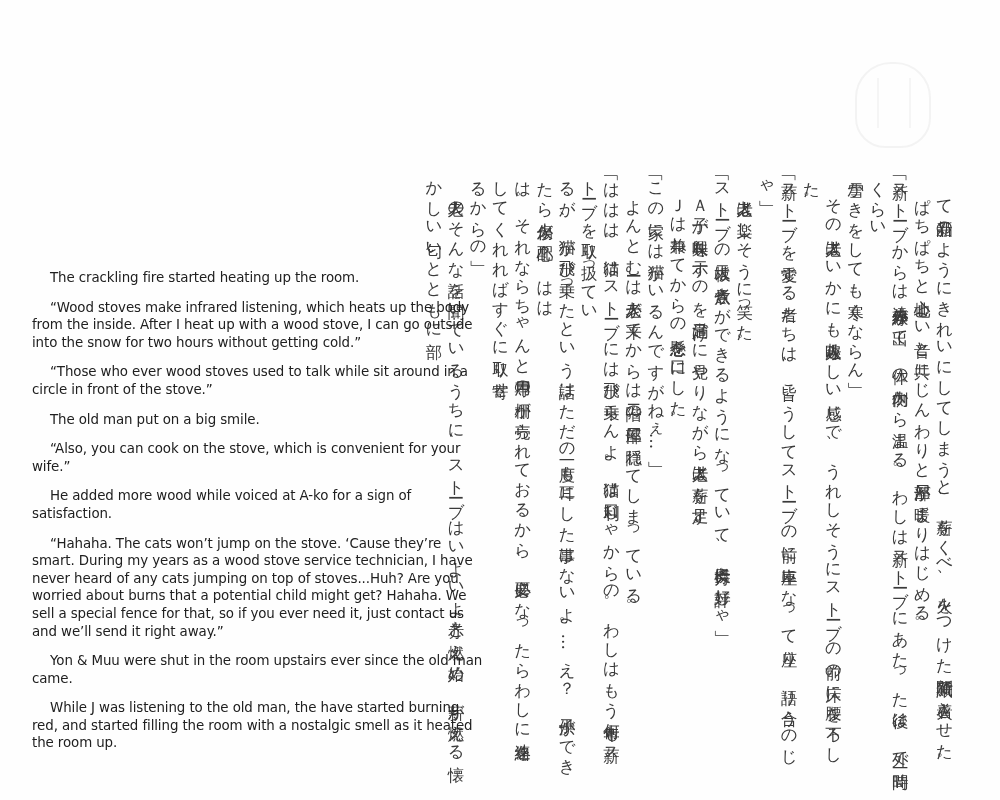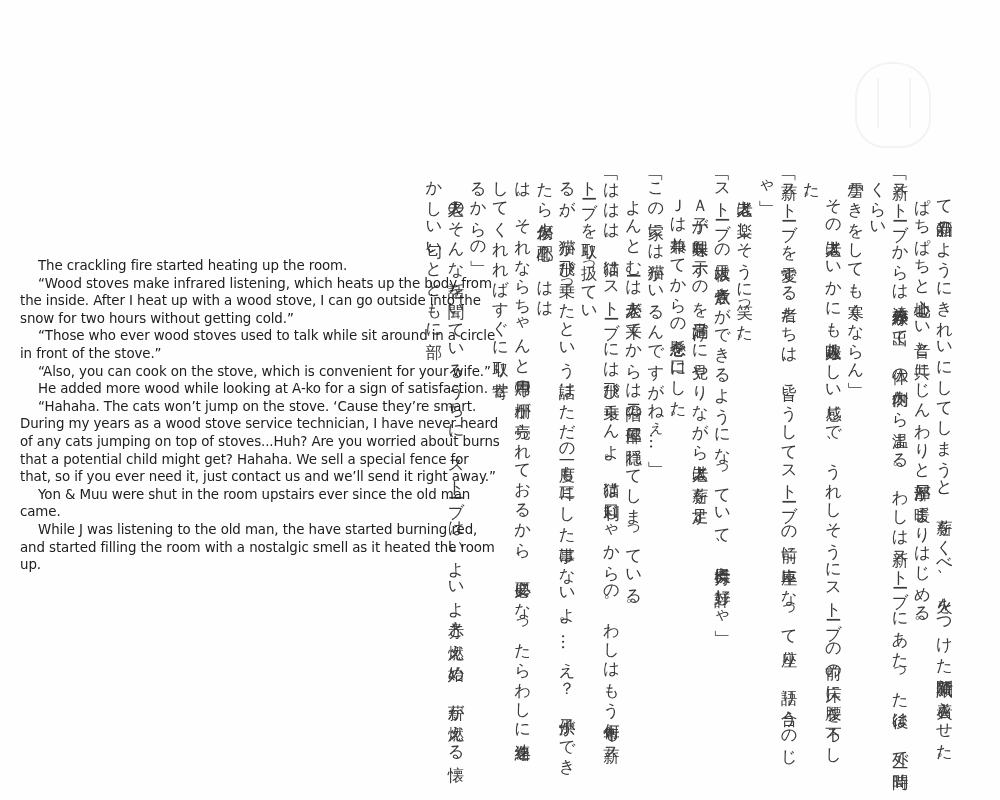--- a/index.html
+++ b/index.html
@@ -26,21 +26,21 @@
     left: 20px;
     top: 257px;
     width: 480px;
     font-family: "DejaVu Sans", sans-serif;
     font-size: 13.4px;
     line-height: 17.6px;
     color: #202020;
     letter-spacing: -0.1px;
   }
   .translation p {
-    margin: 0;
+    margin: 12px;
     text-indent: 18px;
   }
   
   .vertical {
     position: absolute;
     top: 170px;
     right: 45px;
     height: 600px;
     writing-mode: vertical-rl;
     font-family: "DejaVu Serif", serif;
@@ -98,20 +98,21 @@
     <p>るが、猫が飛び乗ったという話はただの一度も耳にした事はないよ。…え？　子供ができたら火傷が心配？　はは</p>
     <p>は。それならちゃんと専用の柵が売られておるから、必要になったらわしに連絡をしてくれればすぐに取り寄せ</p>
     <p>るからの」</p>
     <p>　老人のそんな話を聞いているうちに、ストーブはいよいよ赤々と燃え始め、薪が燃える懐かしい匂いとともに部</p>
   </div>
 
   <div class="translation">
     <p>The crackling fire started heating up the room.</p>
     <p>“Wood stoves make infrared listening, which heats up the body from the inside.  After I heat up with a wood stove, I can go outside into the snow for two hours without getting cold.”</p>
     <p>“Those who ever wood stoves used to talk while sit around in a circle in front of the stove.”</p>
+    <p>The old man put on a big smile.</p>
     <p>“Also, you can cook on the stove, which is convenient for your wife.”</p>
-    <p>He added more wood while looking at A-ko for a sign of satisfaction.</p>
+    <p>He added more wood while voiced at A-ko for a sign of satisfaction.</p>
     <p>“Hahaha.  The cats won’t jump on the stove.  ‘Cause they’re smart.  During my years as a wood stove service technician, I have never heard of any cats jumping on top of stoves...Huh?  Are you worried about burns that a potential child might get?  Hahaha.  We sell a special fence for that, so if you ever need it, just contact us and we’ll send it right away.”</p>
     <p>Yon &amp; Muu were shut in the room upstairs ever since the old man came.</p>
     <p>While J was listening to the old man, the have started burning red, and started filling the room with a nostalgic smell as it heated the room up.</p>
   </div>
 
 </div>
 
 </body></html>

